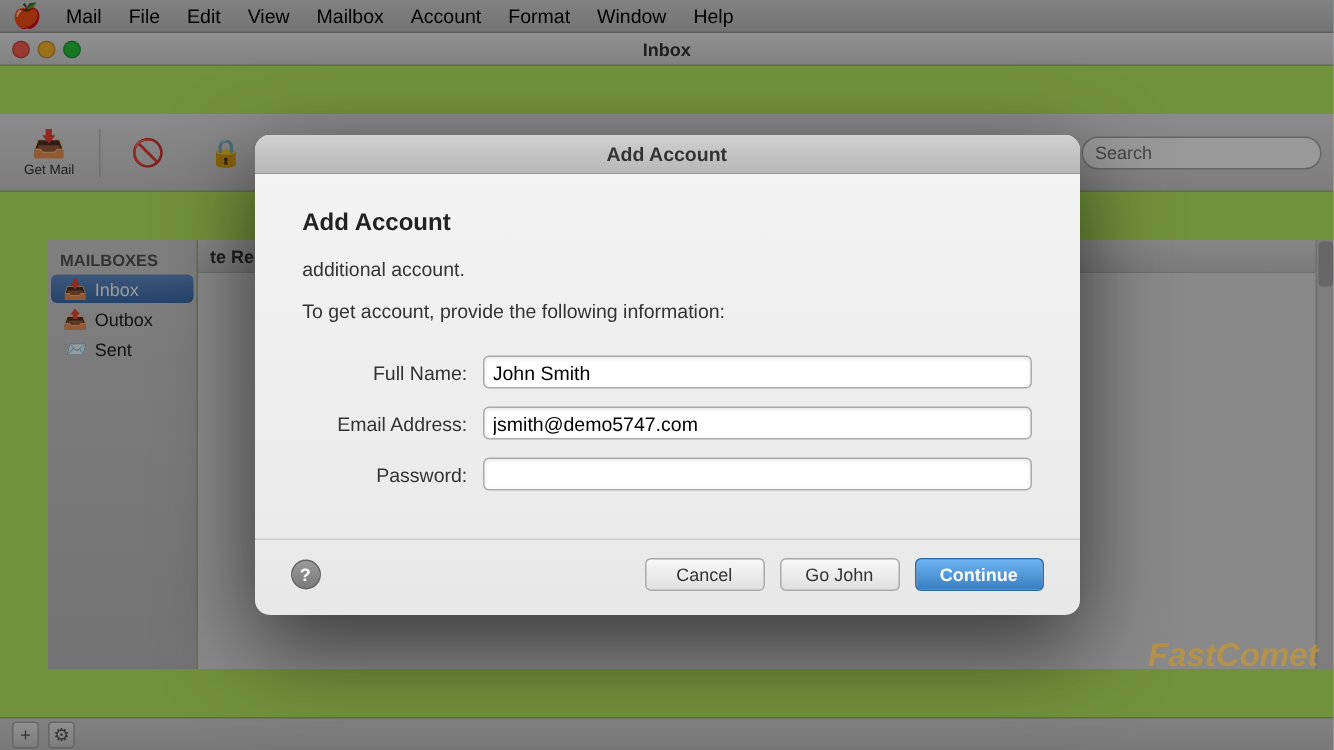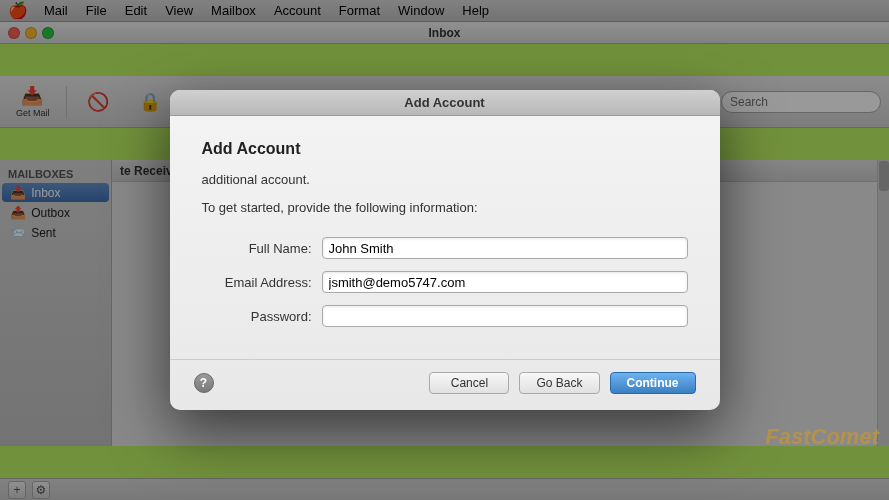--- a/index.html
+++ b/index.html
@@ -149,27 +149,28 @@
 
     
     .content-area {
       flex: 1;
       display: flex;
       overflow: hidden;
     }
 
     
     .sidebar {
-      width: 112px;
+      width: 100px;
       background: linear-gradient(to bottom, #d4d4d4, #c0c0c0);
       border-right: 1px solid #aaa;
       flex-shrink: 0;
       overflow-y: auto;
       display: flex;
       flex-direction: column;
+      margin-left: 32px;
     }
     .sidebar-section {
       padding: 6px 0;
     }
     .sidebar-section-title {
       font-size: 11px;
       font-weight: 700;
       color: #555;
       padding: 2px 8px;
       text-transform: uppercase;
@@ -527,21 +528,21 @@
     <div class="modal-overlay">
       <div class="modal-dialog">
 
         <div class="modal-titlebar">
           <span class="modal-title">Add Account</span>
         </div>
 
         <div class="modal-body">
           <div class="modal-heading">Add Account</div>
           <p class="modal-desc">additional account.</p>
-          <p class="modal-desc2">To get started, provide the following information:</p>
+          <p class="modal-desc2">To get account, provide the following information:</p>
 
           <div class="form-row">
             <label class="form-label">Full Name:</label>
             <input class="form-input" type="text" value="John Smith" style="">
           </div>
 
           <div class="form-row">
             <label class="form-label">Email Address:</label>
             <input class="form-input" type="text" value="jsmith@demo5747.com" style="">
           </div>
@@ -550,21 +551,21 @@
             <label class="form-label">Password:</label>
             <input class="form-input" type="password" style="">
           </div>
         </div>
 
         <div class="modal-footer">
           <div class="footer-left">
             <div class="help-btn">?</div>
           </div>
           <button class="modal-btn">Cancel</button>
-          <button class="modal-btn">Go Back</button>
+          <button class="modal-btn">Go John</button>
           <button class="modal-btn primary">Continue</button>
         </div>
       </div>
     </div>
   </div>
 
   <div class="fastcomet-watermark">FastComet</div>
 </div>
 
 </body></html>

